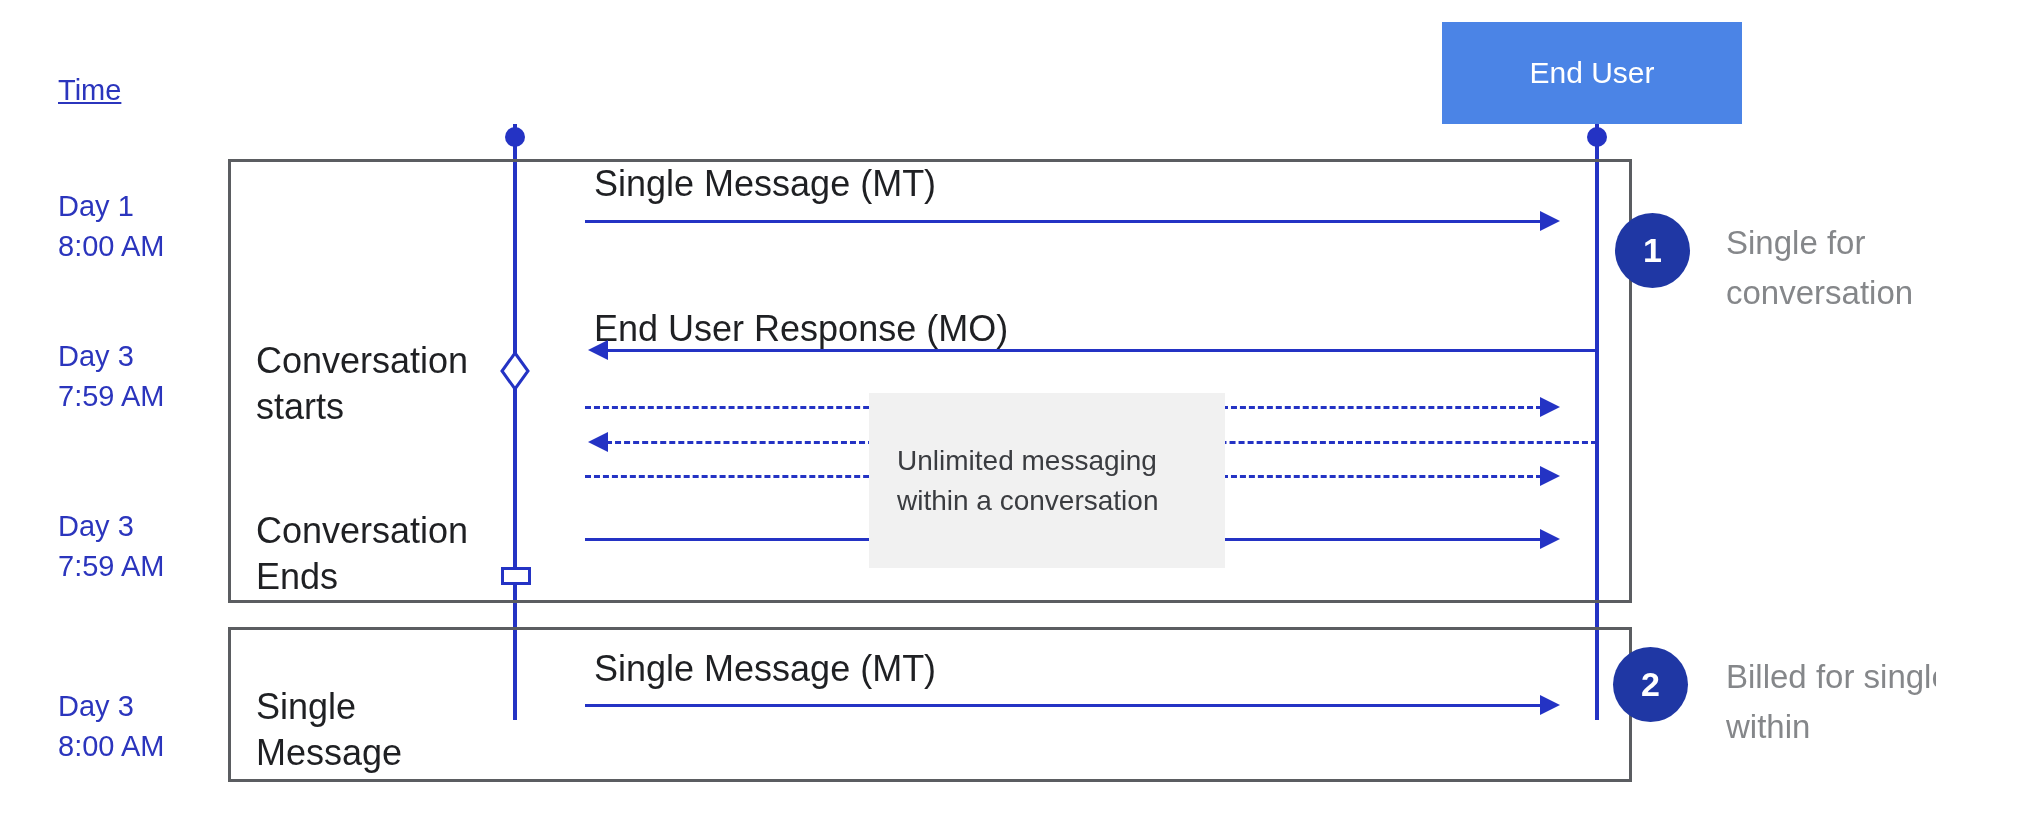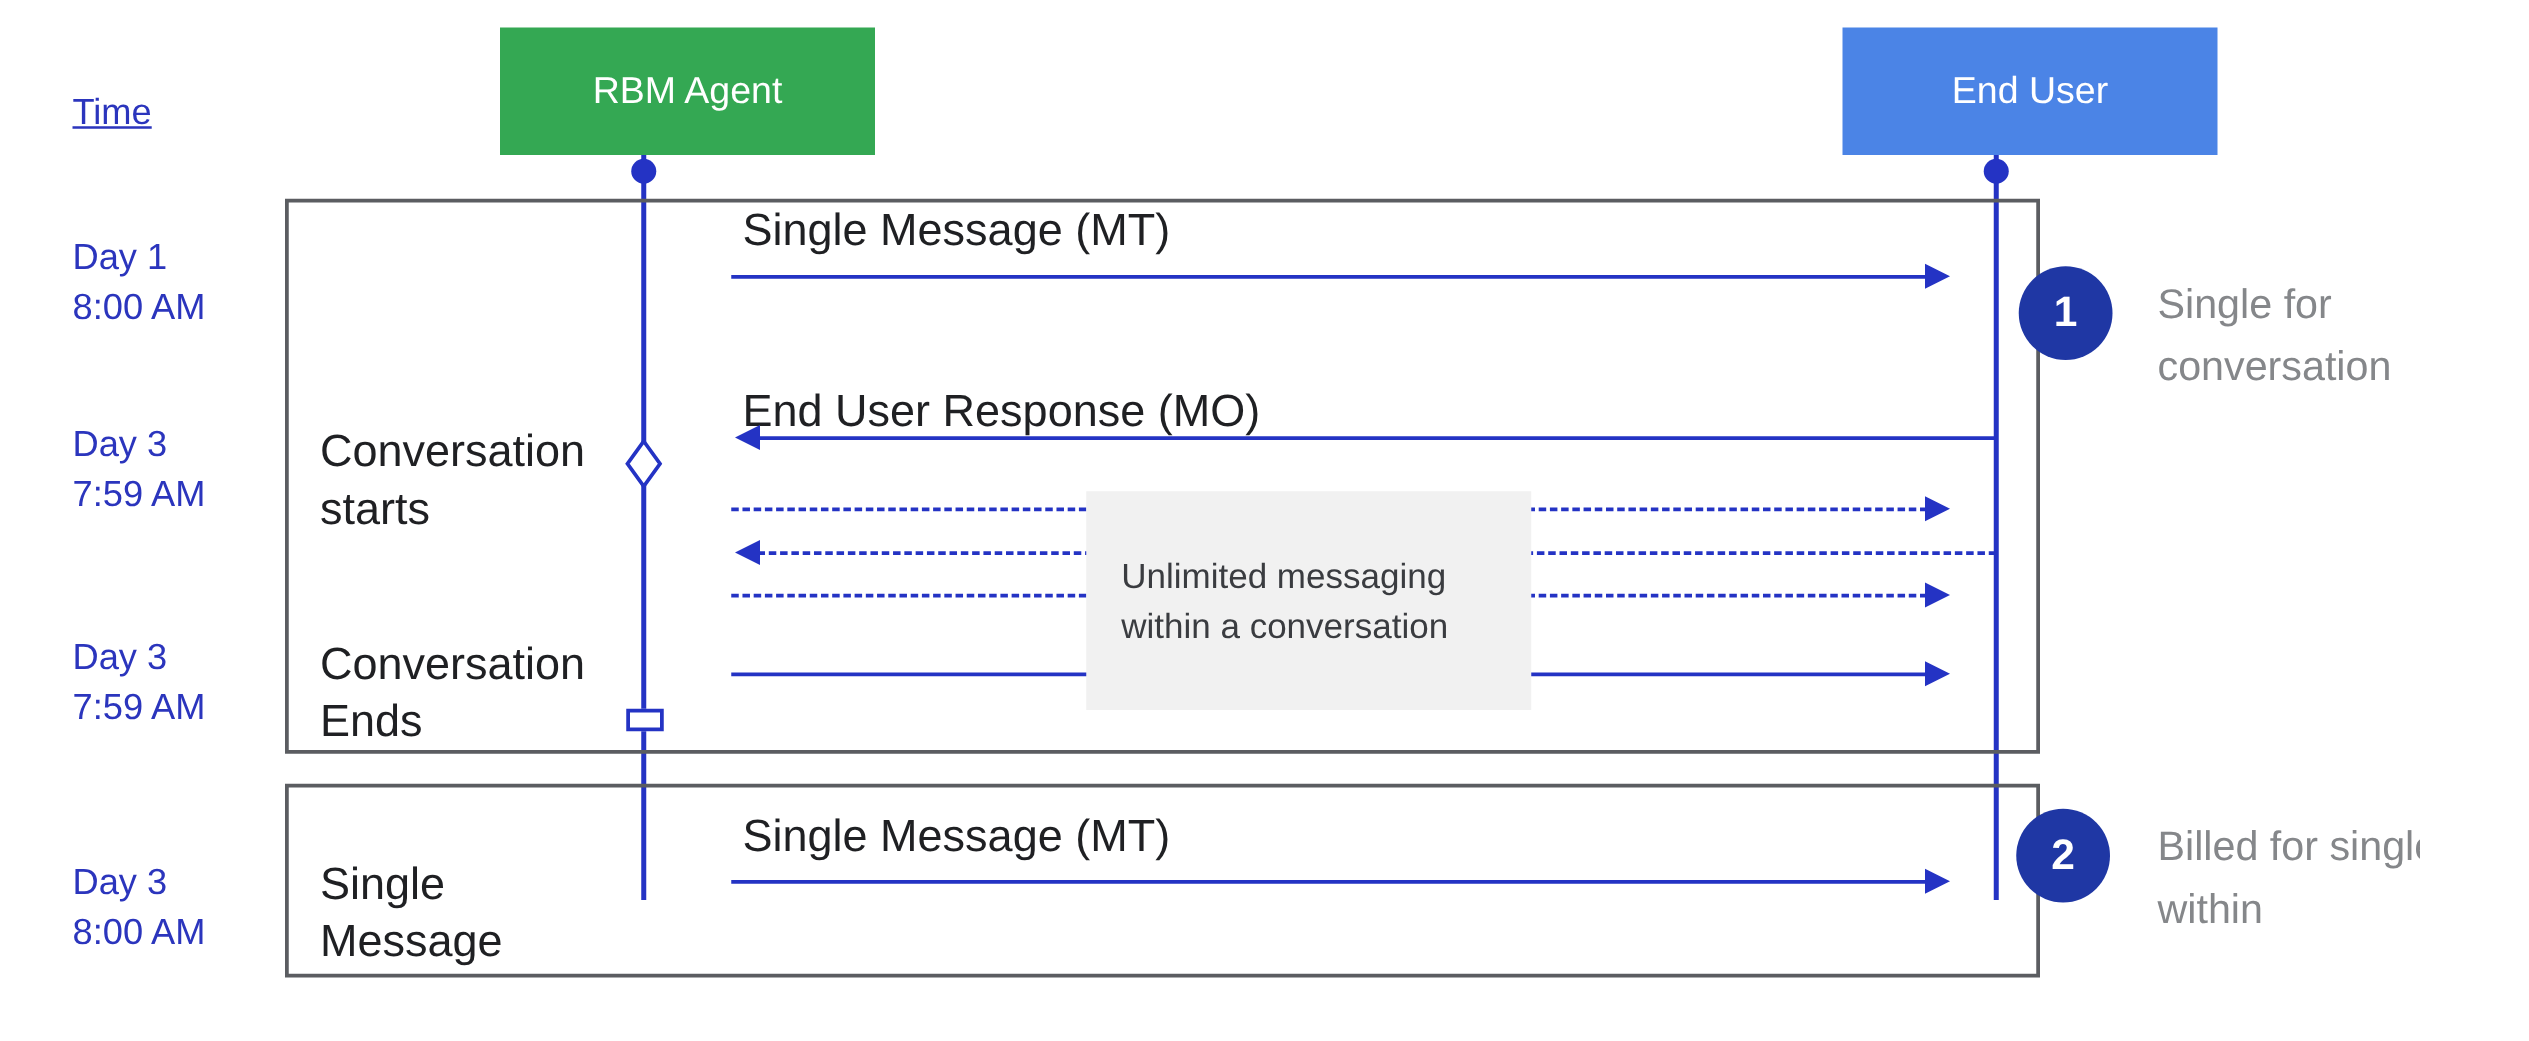--- a/index.html
+++ b/index.html
@@ -14,21 +14,21 @@
     font-family:"Liberation Sans","DejaVu Sans",sans-serif;overflow:hidden;
   }
   .abs{position:absolute;}
 
   .time-label{left:58px;top:74px;font-size:29px;color:var(--blue-text);
     text-decoration:underline;white-space:nowrap;}
 
   .actor{width:300px;height:102px;display:flex;align-items:center;justify-content:center;
     color:#fff;font-size:30px;white-space:nowrap;}
   .actor.agent{left:400px;top:22px;background:var(--agent-green);}
-  .actor.user{left:1442px;top:22px;background:var(--user-blue);margin-left:32px;}
+  .actor.user{left:1442px;top:22px;background:var(--user-blue);}
 
   .lifeline{width:4px;background:var(--blue-line);}
   .agent-line{left:513px;top:124px;height:596px;}
   .user-line{left:1595px;top:124px;height:596px;}
   .dot{width:20px;height:20px;border-radius:50%;background:var(--blue-line);}
   .agent-dot{left:505px;top:127px;}
   .user-dot{left:1587px;top:127px;}
 
   .frame{border:3px solid var(--frame-border);box-sizing:border-box;background:transparent;}
   .frame1{left:228px;top:159px;width:1404px;height:444px;}
@@ -72,23 +72,20 @@
   .badge-text{font-size:33px;line-height:50px;color:var(--gray-text);}
   .t1{left:1726px;top:218px;width:240px;} .t2{left:1726px;top:652px;width:285px;}
 </style>
 </head>
 <body>
 
 <div class="stage">
 
   <div class="abs time-label">Time</div>
 
-  <div class="abs actor agent">
-    <span>RBM Agent</span>
-  </div>
   <div class="abs actor user">
     <span>End User</span>
   </div>
 
   <div class="abs lifeline agent-line"></div>
   <div class="abs lifeline user-line"></div>
   <div class="abs dot agent-dot"></div>
   <div class="abs dot user-dot"></div>
 
   <div class="abs frame frame1"></div>

